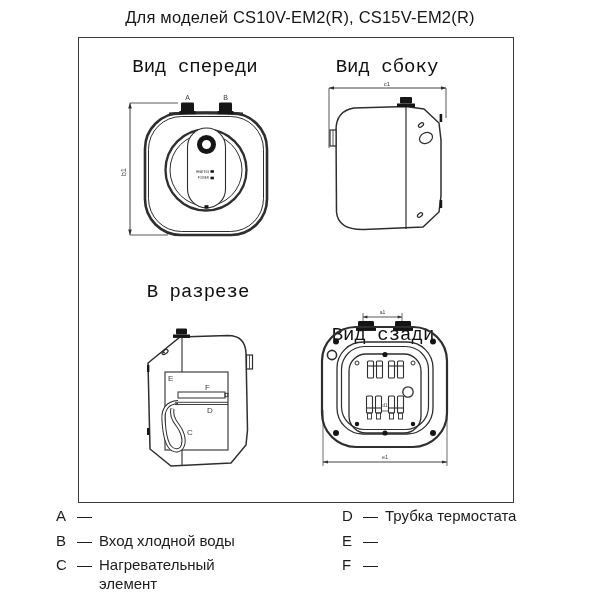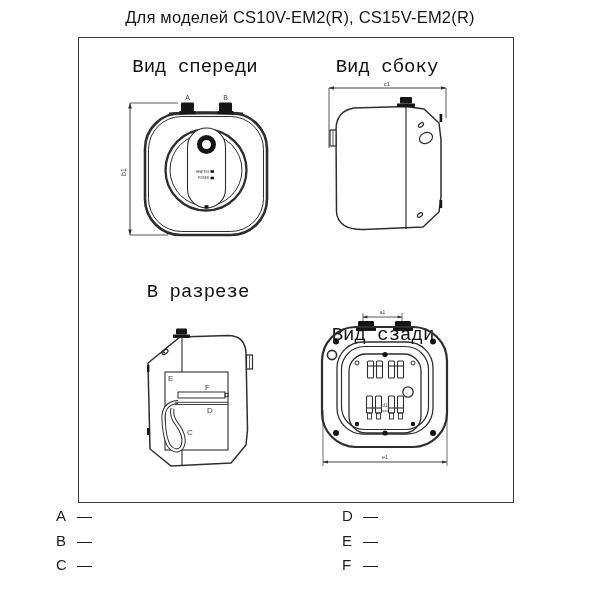--- a/index.html
+++ b/index.html
@@ -207,30 +207,33 @@
 
   <div class="legend">
     <div class="legend-col col-left">
       <div class="legend-row">
         <span class="legend-key">A</span>
         <span class="legend-sep">—</span>
       </div>
       <div class="legend-row">
         <span class="legend-key">B</span>
         <span class="legend-sep">—</span>
+        <span class="legend-text">Вход хлодной воды</span>
       </div>
       <div class="legend-row">
         <span class="legend-key">C</span>
         <span class="legend-sep">—</span>
+        <span class="legend-text">Нагревательный элемент</span>
       </div>
     </div>
     <div class="legend-col col-right">
       <div class="legend-row">
         <span class="legend-key">D</span>
         <span class="legend-sep">—</span>
+        <span class="legend-text">Трубка термостата</span>
       </div>
       <div class="legend-row">
         <span class="legend-key">E</span>
         <span class="legend-sep">—</span>
       </div>
       <div class="legend-row">
         <span class="legend-key">F</span>
         <span class="legend-sep">—</span>
       </div>
     </div>

